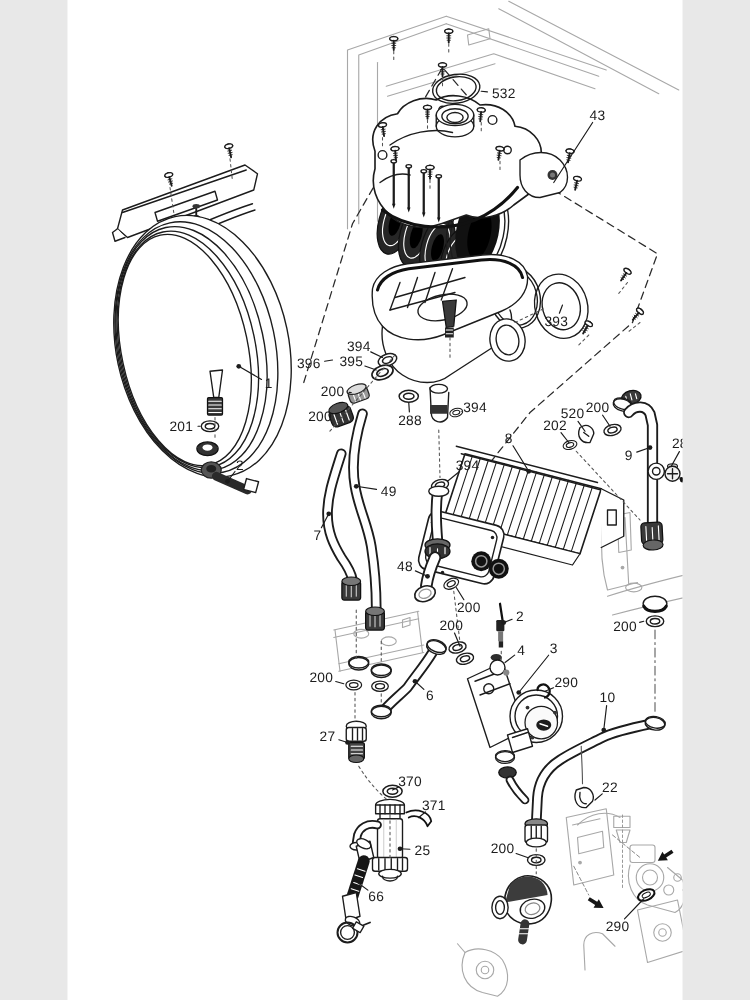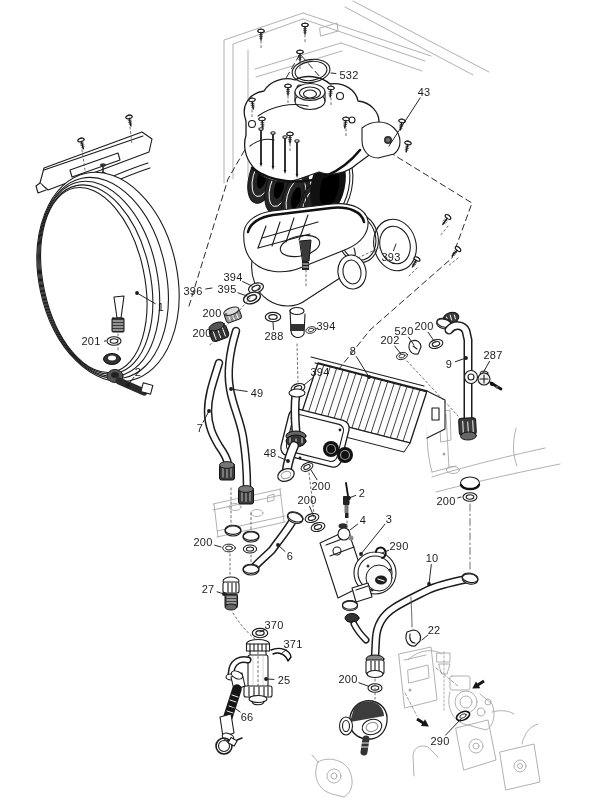--- a/index.html
+++ b/index.html
@@ -1,17 +1,17 @@
 <!DOCTYPE html>
 <html style="--ink: #1c1c1c; --ghost: #a8a8a8; --bg: #ffffff;"><head>
 <meta charset="utf-8">
 <style>
   :root { --ink:#1c1c1c; --ghost:#a8a8a8; --bg:#ffffff; }
   html,body { margin:0; padding:0; background:#e8e8e8; }
-  #stage { width:600px; height:800px; background:var(--bg); position:relative; margin:0 auto;
+  #stage { width:492px; height:800px; background:var(--bg); position:relative; margin:0 auto;
            font-family:"Liberation Sans", sans-serif; overflow:hidden; }
   svg { position:absolute; left:0; top:0; }
   
   .s  { stroke:var(--ink); fill:none; stroke-width:1.1; }
   .w  { stroke:var(--ink); fill:#fff; stroke-width:1.1; }
   .w2 { stroke:var(--ink); fill:#fff; stroke-width:1.3; }
   .th { stroke:#111; fill:none; stroke-width:2.5; }
   .g  { stroke:var(--ghost); fill:none; stroke-width:0.9; }
   .dk { fill:#3a3a3a; stroke:#111; stroke-width:1; }
   .bk { fill:#161616; stroke:none; }

